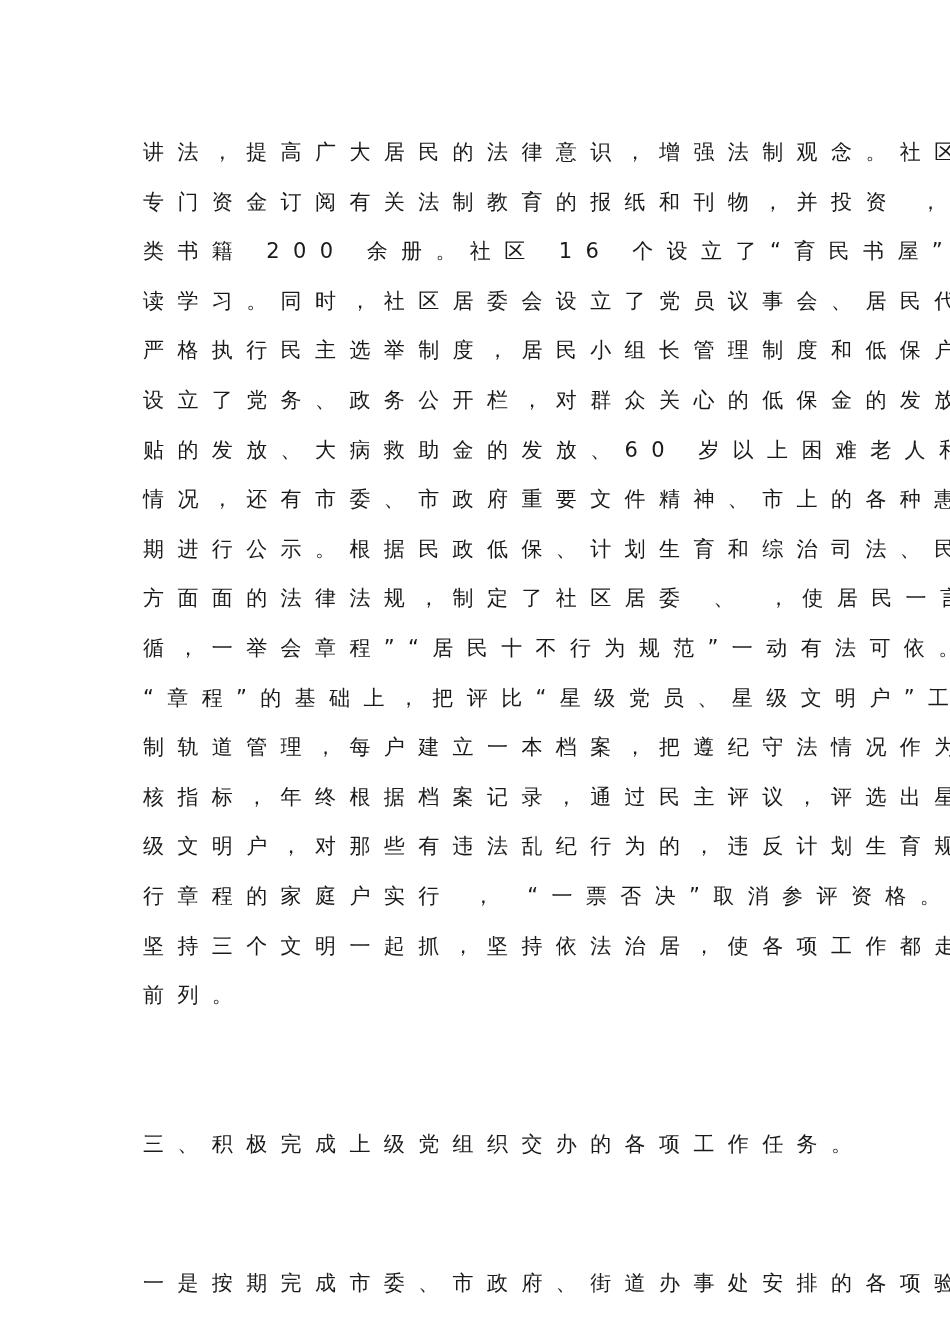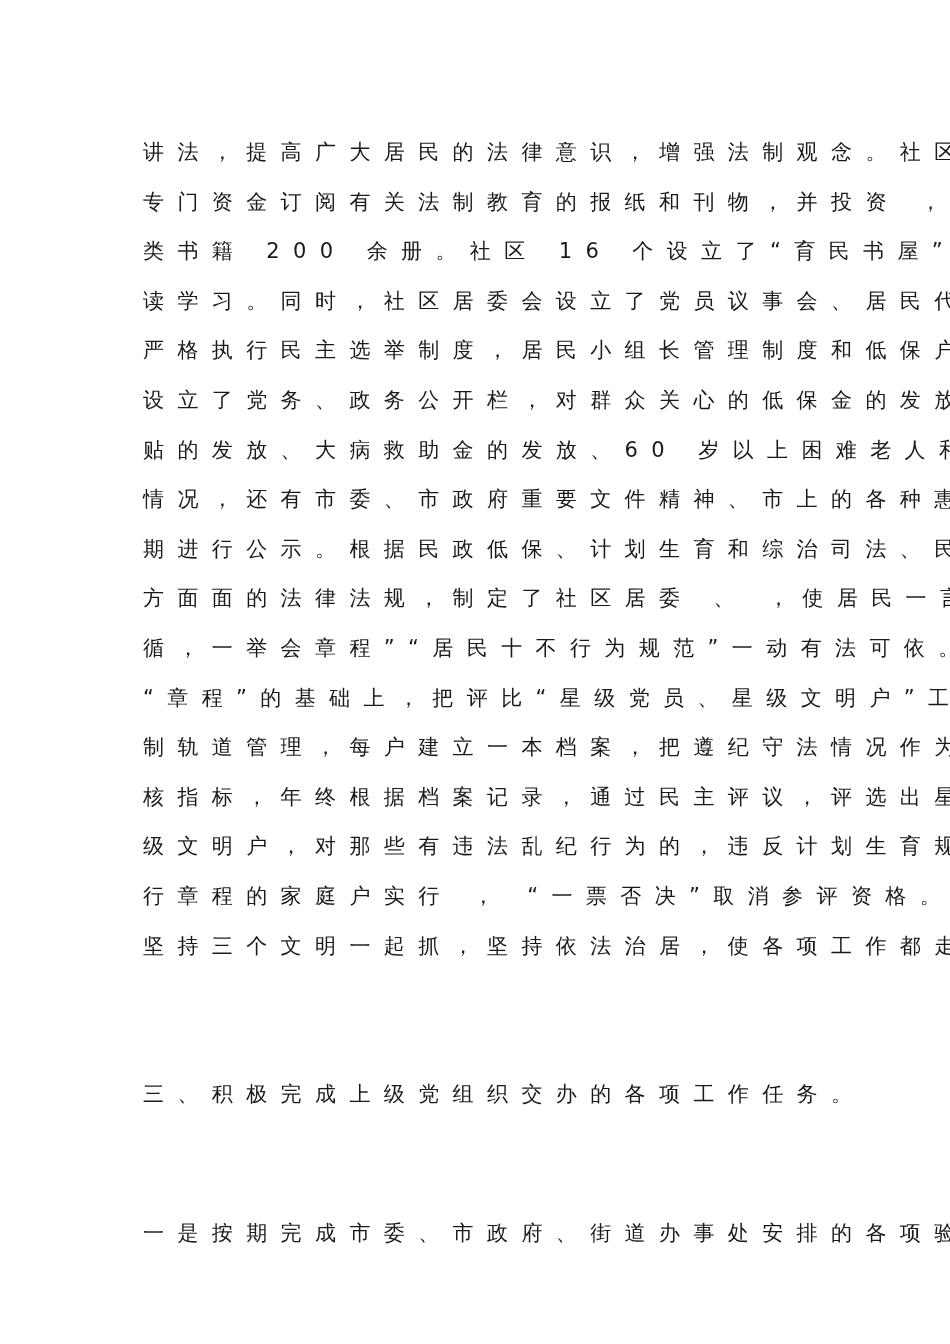--- a/index.html
+++ b/index.html
@@ -51,20 +51,21 @@
     <div class="line">情况，还有市委、市政府重要文件精神、市上的各种惠民政策等定</div>
     <div class="line">期进行公示。根据民政低保、计划生育和综治司法、民调禁毒等方</div>
     <div class="line">方面面的法律法规，制定了社区居委 、 ，使居民一言一行有章可</div>
     <div class="line">循，一举会章程”“居民十不行为规范”一动有法可依。在实施</div>
     <div class="line">“章程”的基础上，把评比“星级党员、星级文明户”工作纳入法</div>
     <div class="line">制轨道管理，每户建立一本档案，把遵纪守法情况作为一项重要考</div>
     <div class="line">核指标，年终根据档案记录，通过民主评议，评选出星级党员和星</div>
     <div class="line">级文明户，对那些有违法乱纪行为的，违反计划生育规定的、不履</div>
     <div class="line">行章程的家庭户实行 ， “一票否决”取消参评资格。一年来，我</div>
     <div class="line">坚持三个文明一起抓，坚持依法治居，使各项工作都走在了全市的</div>
+    <div class="line">前列。</div>
   </div>
 
   <div class="gap"></div>
 
   <div class="line heading">三、积极完成上级党组织交办的各项工作任务。</div>
 
   <div class="gap"></div>
 
   <div>
     <div class="line">一是按期完成市委、市政府、街道办事处安排的各项验收达标工作。</div>

